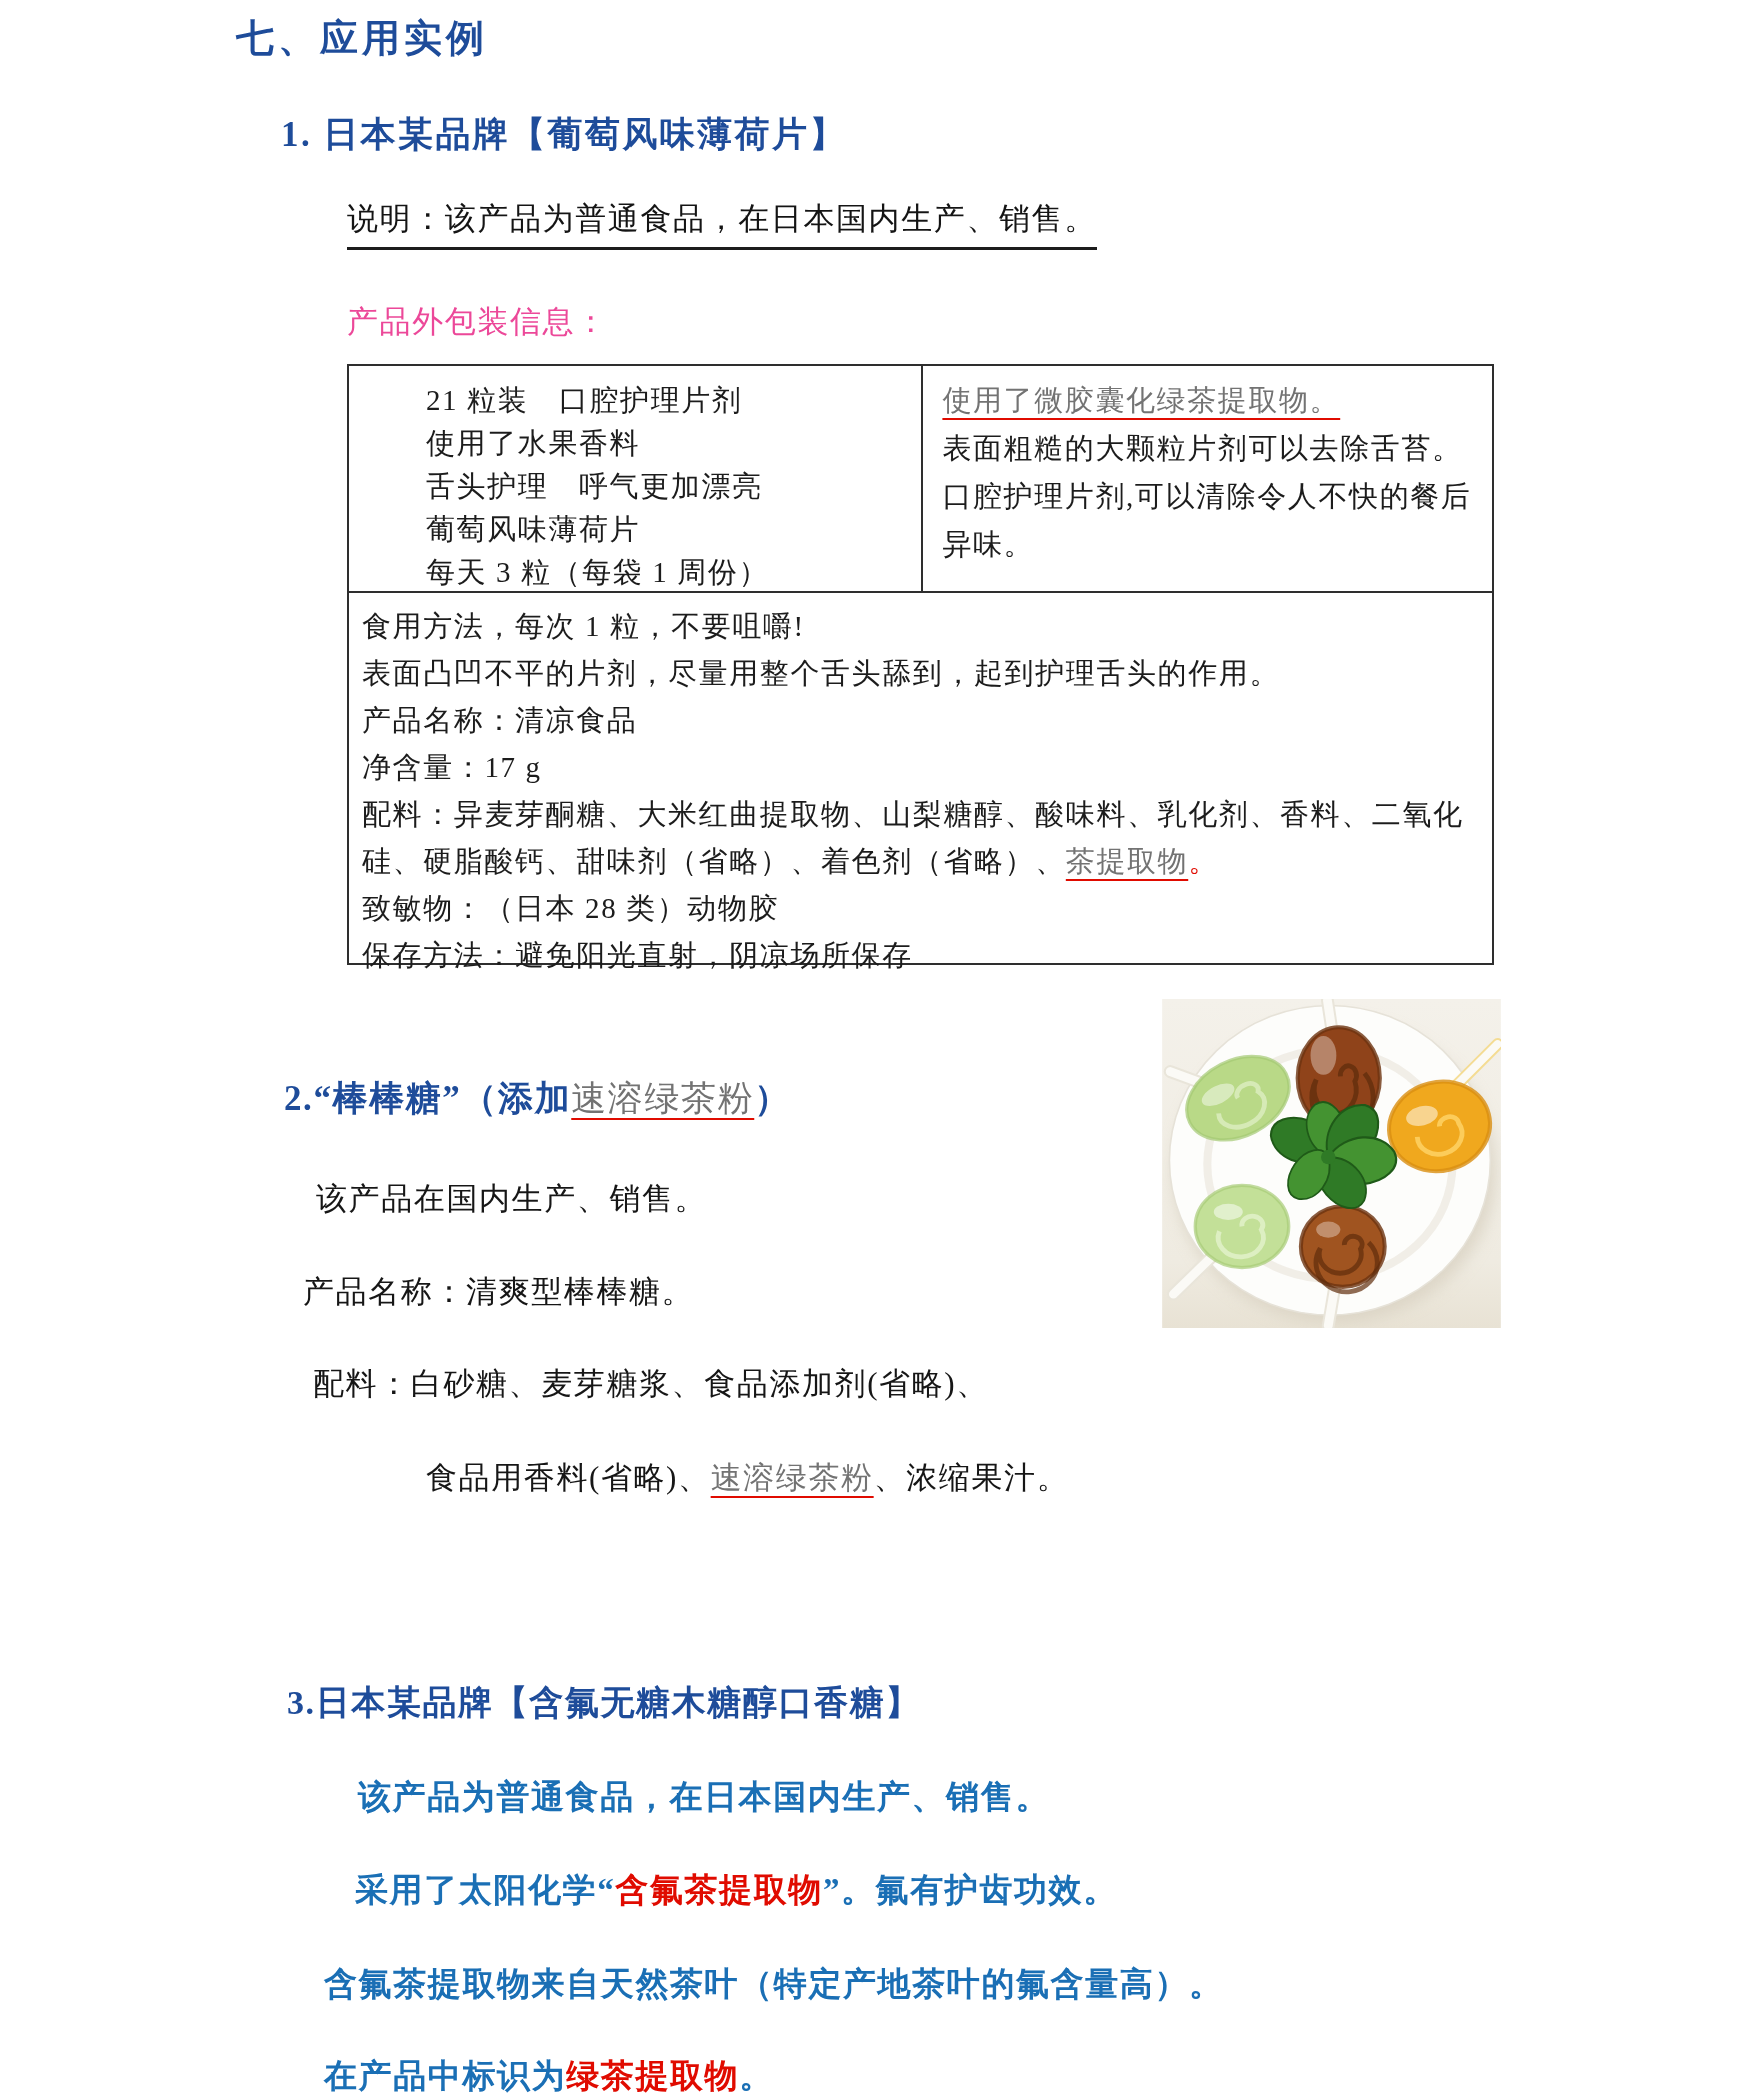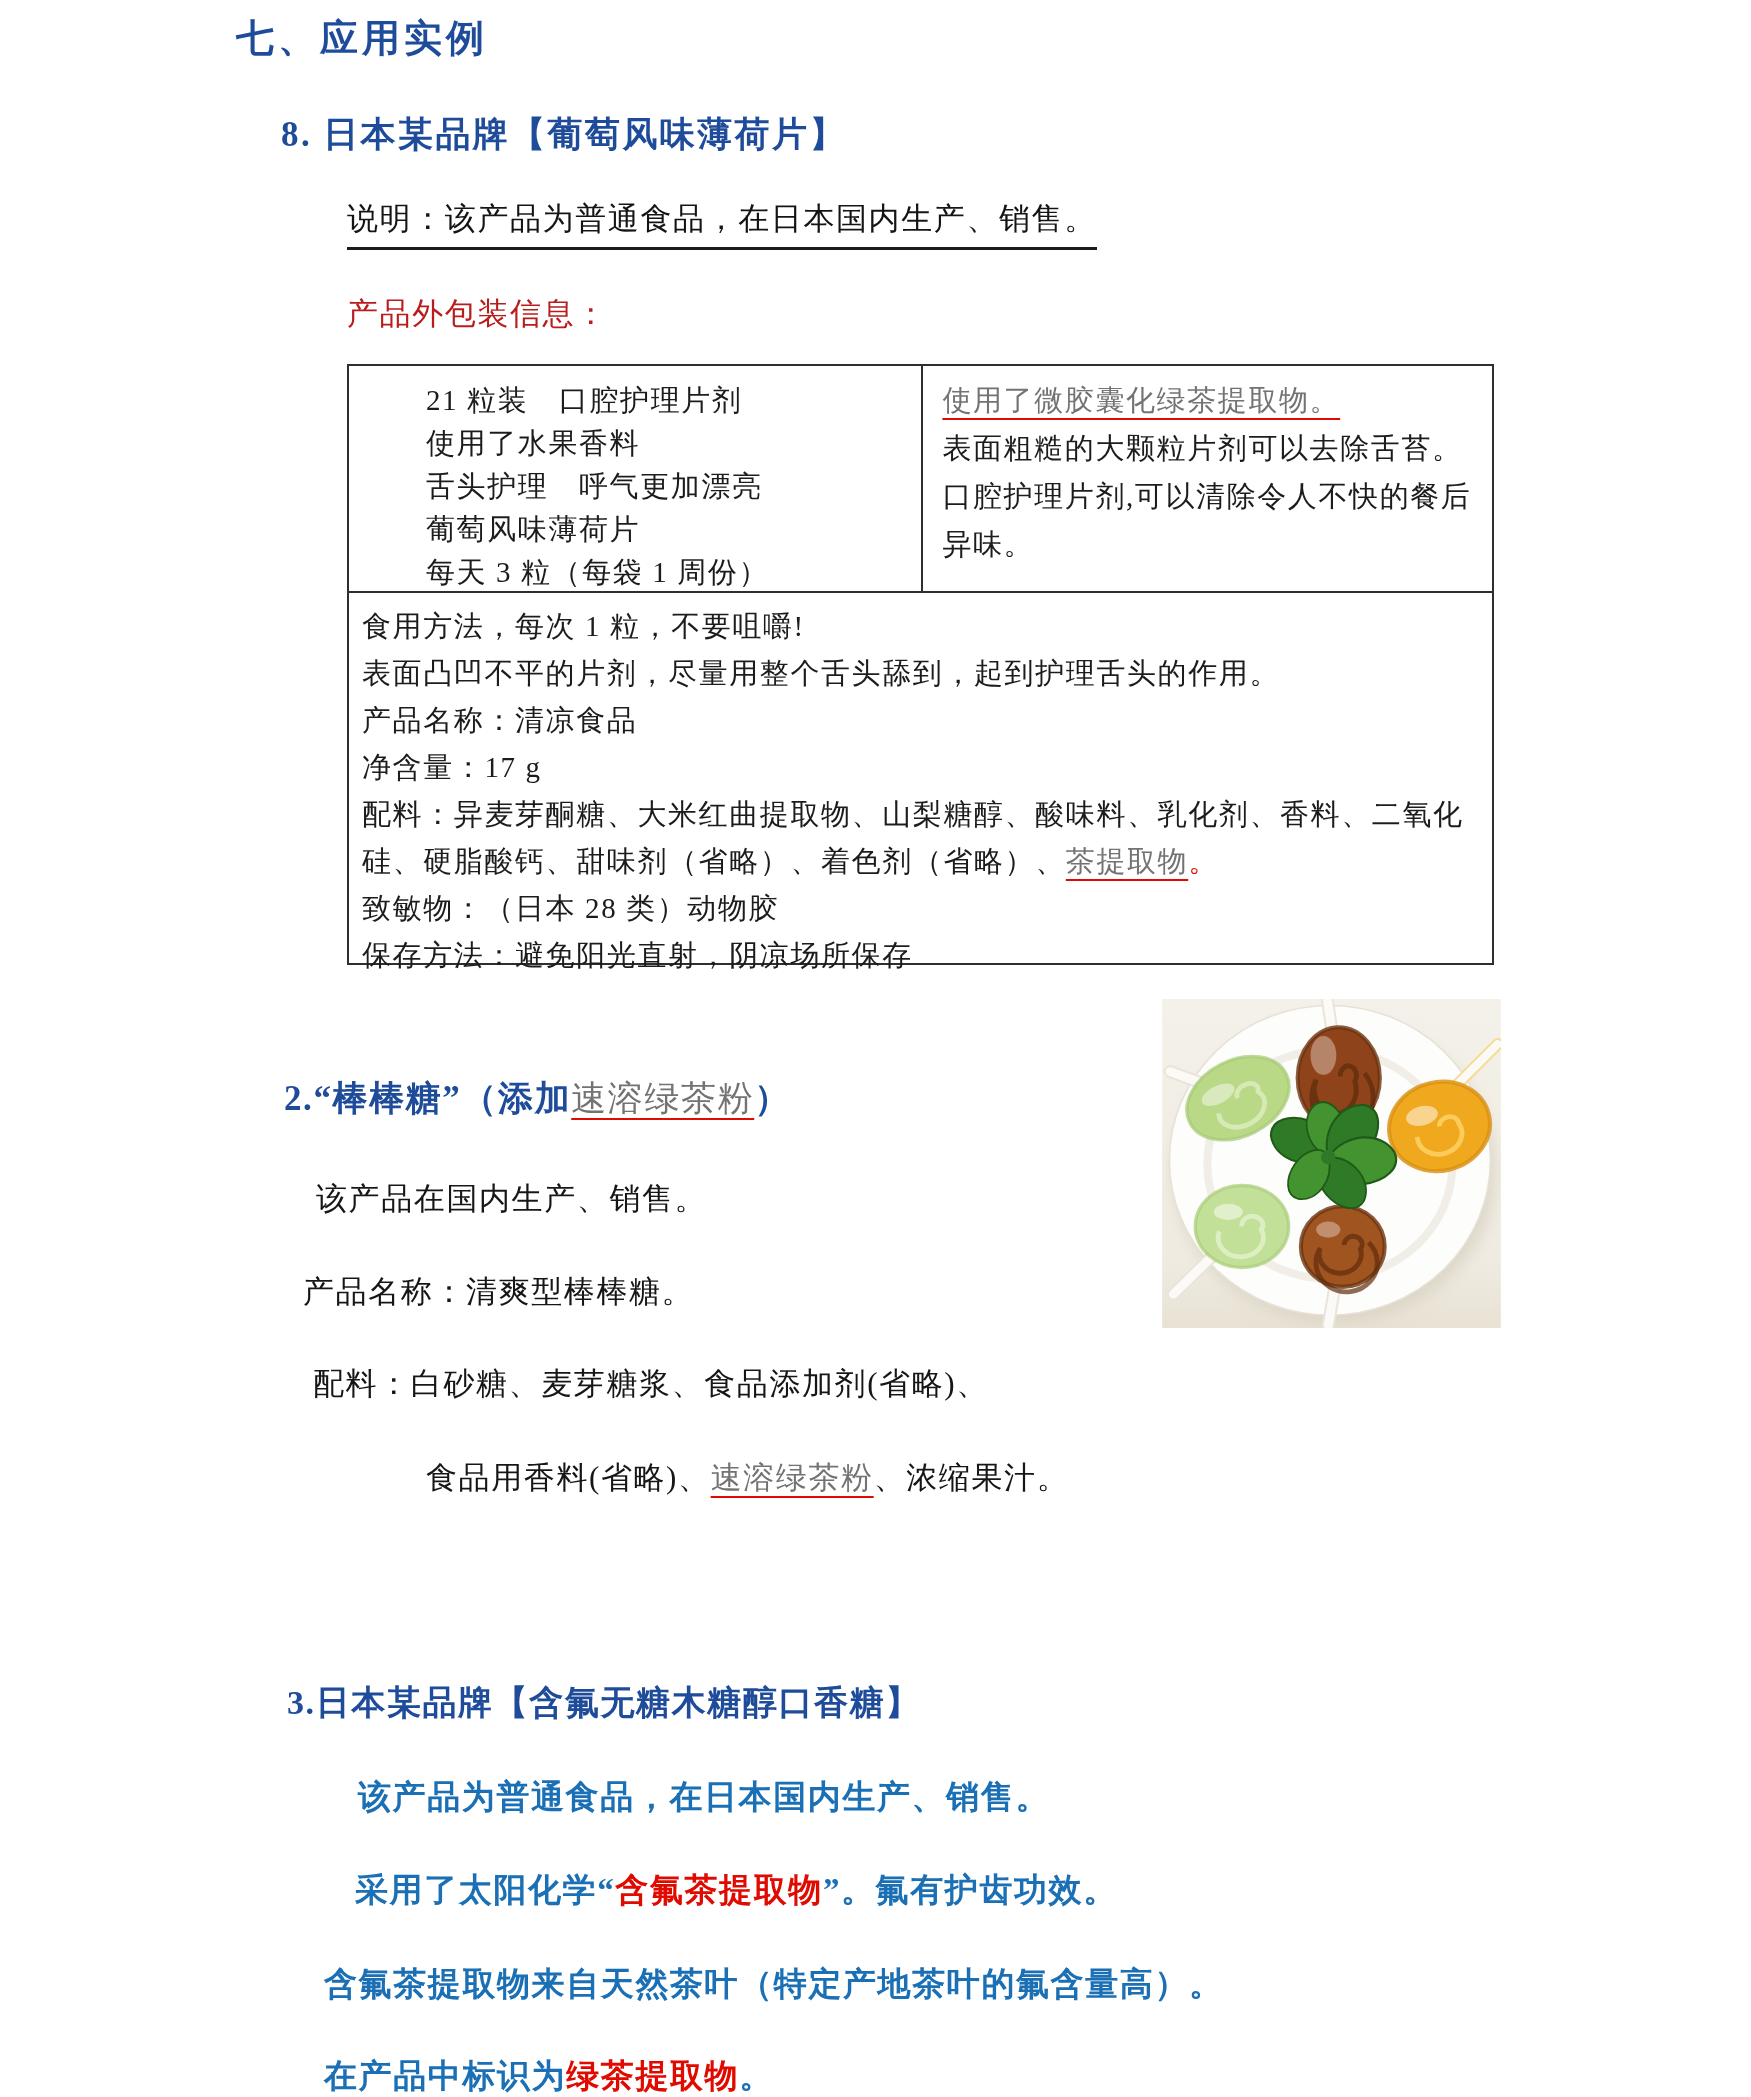--- a/index.html
+++ b/index.html
@@ -8,41 +8,41 @@
   .abs{position:absolute;white-space:nowrap;}
   .navy{color:#1e4c9a;font-weight:700;}
   .steel{color:#1a6fb5;font-weight:700;}
   .red{color:#e00b00;}
   .red-u{color:#737373;text-decoration:underline;text-decoration-color:#e00b00;
          text-decoration-thickness:2.4px;text-underline-offset:8px;}
   .title{left:236px;top:13px;font-size:38px;letter-spacing:4px;}
   .h1{left:281px;top:111px;font-size:35px;letter-spacing:2.4px;}
   .note{left:347px;top:198px;font-size:31px;letter-spacing:1.6px;color:#141414;
         border-bottom:3.2px solid #1c1c1c;padding-bottom:7.3px;}
-  .plabel{left:347px;top:293px;font-size:31px;letter-spacing:1.6px;color:#b91c1c;}
+  .plabel{left:347px;top:301px;font-size:31px;letter-spacing:1.6px;color:#ec4899;}
   .pkg-table{left:347px;top:364px;width:1147px;height:601px;border:2.4px solid #2e2e2e;box-sizing:border-box;}
   .row1{display:flex;height:227px;border-bottom:2.4px solid #2e2e2e;box-sizing:border-box;justify-content:space-between;}
   .cell-left{width:574px;border-right:2.4px solid #2e2e2e;box-sizing:border-box;
              padding:13px 6.5px 0 77px;font-size:29px;line-height:43px;letter-spacing:1.6px;color:#1c1c1c;}
   .cell-right{flex:1;padding:9.7px 6.5px 0 19.4px;font-size:29px;line-height:48px;letter-spacing:1.6px;color:#1c1c1c;}
   .row2{padding:9.7px 11.3px 0 13px;font-size:29px;line-height:47px;letter-spacing:1.6px;color:#1c1c1c;}
   .h2{left:284px;top:1075px;font-size:35px;letter-spacing:1.6px;}
   .s2line{font-size:31px;letter-spacing:1.6px;color:#161616;}
   .h3{left:287px;top:1680px;font-size:34px;letter-spacing:1.6px;}
   .s3line{font-size:33px;letter-spacing:1.6px;}
   .photo{left:1162px;top:999px;width:339px;height:329px;}
 </style>
 </head>
 <body>
 
 <div id="page">
 
   <div class="abs title navy">七、应用实例</div>
 
-  <div class="abs h1 navy">8. 日本某品牌【葡萄风味薄荷片】</div>
+  <div class="abs h1 navy">1. 日本某品牌【葡萄风味薄荷片】</div>
   <div class="abs note">说明：该产品为普通食品，在日本国内生产、销售。</div>
   <div class="abs plabel">产品外包装信息：</div>
 
   <div class="abs pkg-table">
     <div class="row1">
       <div class="cell-left">
         <div>21 粒装　口腔护理片剂</div>
         <div>使用了水果香料</div>
         <div>舌头护理　呼气更加漂亮</div>
         <div>葡萄风味薄荷片</div>

